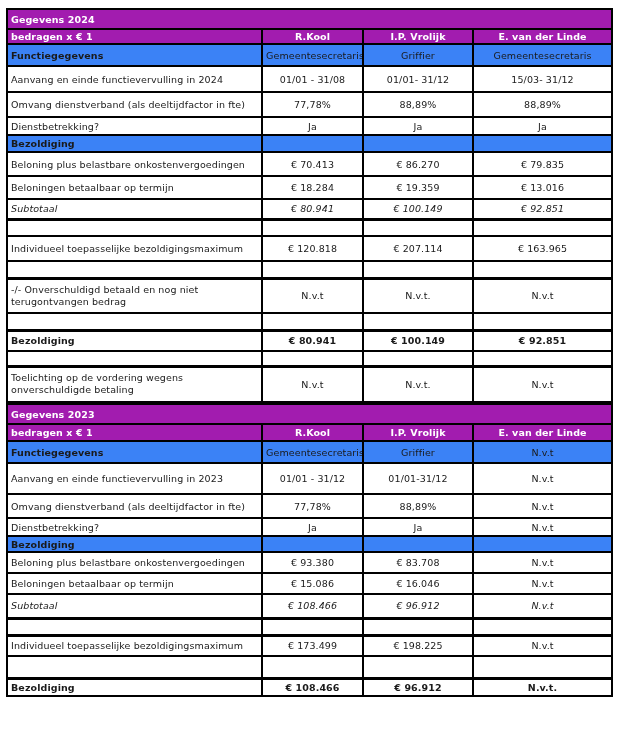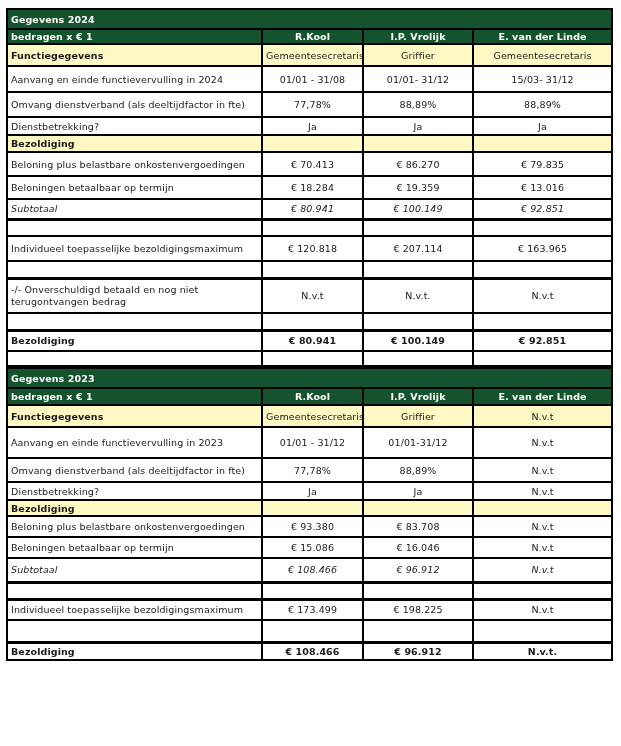--- a/index.html
+++ b/index.html
@@ -4,23 +4,23 @@
 <style>
   html, body { margin: 0; padding: 0; background: #ffffff; }
   body { width: 621px; height: 746px; position: relative; overflow: hidden;
          font-family: "DejaVu Sans", sans-serif; font-size: 9.5px; color: #1a1a1a; }
   .wrap { position: absolute; left: 6px; top: 8px; width: 605px; }
   table { border-collapse: collapse; width: 605px; table-layout: fixed; }
   col.c0 { width: 255px; } col.c1 { width: 101px; } col.c2 { width: 110px; } col.c3 { width: 139px; }
   td { border: 2px solid #000; padding: 0 3px; vertical-align: middle; overflow: hidden; white-space: nowrap; letter-spacing: 0.1px; }
   td.v { text-align: center; }
   td.lbl.wrap2 { white-space: normal; line-height: 12px; }
-  tr.title td { background: #14532d; color: #fff; font-weight: bold; border-color: #000; font-size: 9.5px; }
+  tr.title td { background: #a21caf; color: #fff; font-weight: bold; border-color: #000; font-size: 9.5px; }
   tr.title td.v { text-align: center; }
-  tr.sect td { background: #fef9c3; font-weight: bold; }
+  tr.sect td { background: #3b82f6; font-weight: bold; }
   tr.sect td.v { font-weight: normal; }
   tr.ital td { font-style: italic; }
   tr.tot td { font-weight: bold; }
   tr.thick td { border-top-width: 3px; }
 </style>
 </head>
 <body>
 
 <div class="wrap">
 
@@ -124,20 +124,26 @@
       <td class="v">€ 80.941</td>
       <td class="v">€ 100.149</td>
       <td class="v">€ 92.851</td>
     </tr>
     <tr style="height:15px">
       <td></td>
           <td></td>
           <td></td>
           <td></td>
     </tr>
+    <tr class="thick" style="height:36px">
+      <td class="lbl wrap2">Toelichting op de vordering wegens onverschuldigde betaling</td>
+      <td class="v">N.v.t</td>
+      <td class="v">N.v.t.</td>
+      <td class="v">N.v.t</td>
+    </tr>
   </tbody>
     </table>
 
   <table>
     <colgroup>
         <col class="c0">
         <col class="c1">
         <col class="c2">
         <col class="c3">
       </colgroup>

